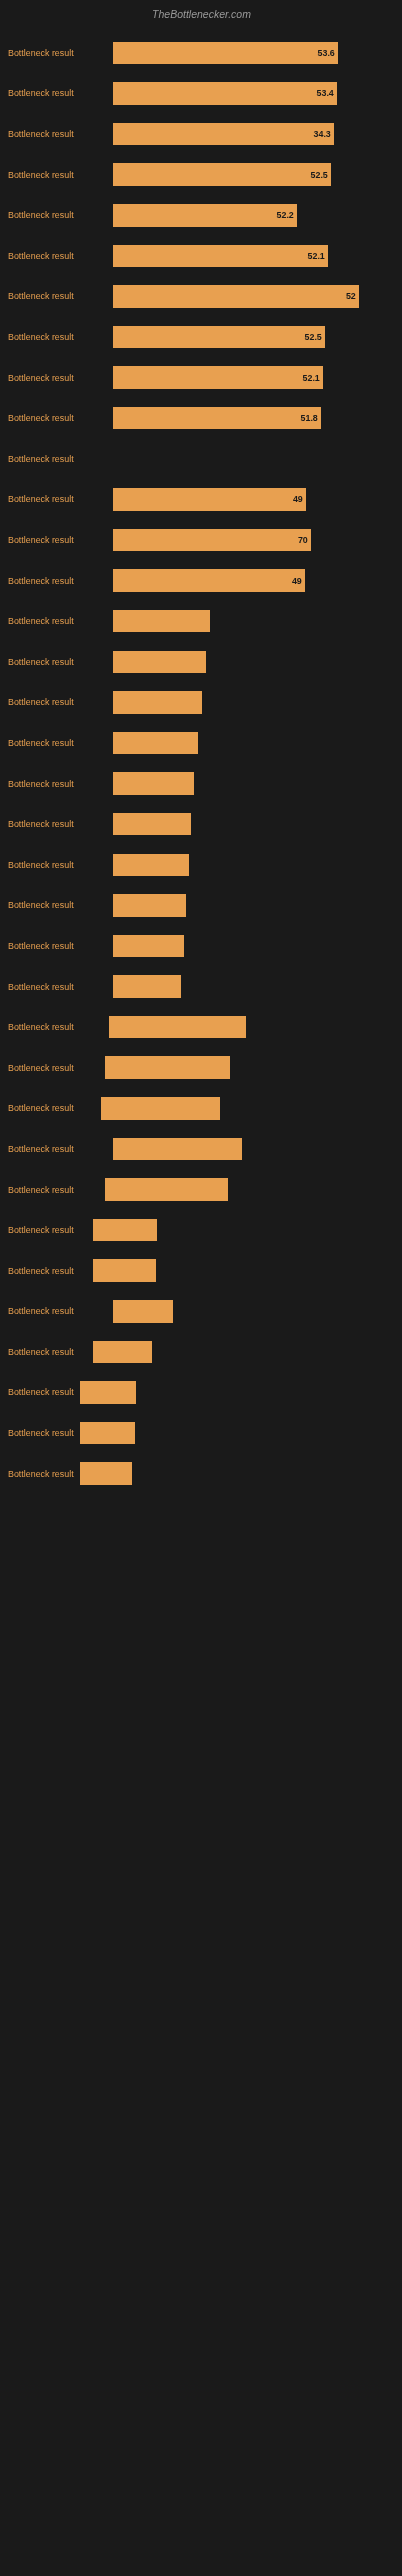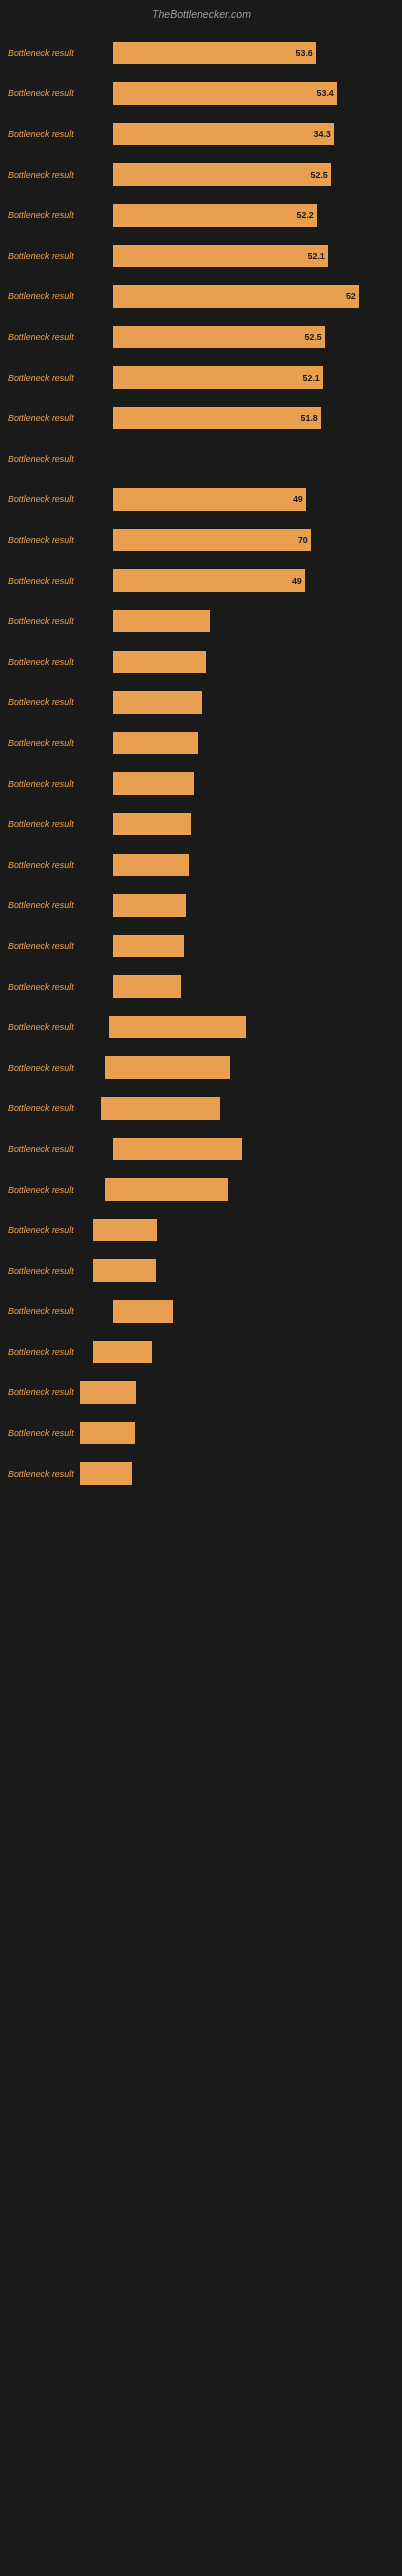--- a/index.html
+++ b/index.html
@@ -30,21 +30,20 @@
       align-items: center;
       margin-bottom: 1.6px;
       height: 31px;
     }
     .bar-label {
       color: #e8a050;
       font-size: 8.9px;
       min-width: 0;
       overflow: hidden;
       white-space: nowrap;
-      font-style: italic;
     }
     .bar-wrapper {
       display: flex;
       align-items: center;
       flex: 1;
       height: 22.5px;
     }
     .bar {
       background: #e8a050;
       height: 22.5px;
@@ -71,21 +70,21 @@
   <div class="header">
     <span class="header-title">TheBottlenecker.com</span>
   </div>
 </div>
 
 <div class="bars-container" id="bars-container">
 <div class="row-spacer"></div>
     <div class="bar-row">
       <span class="bar-label" style="width: 105px; min-width: 105px;">Bottleneck result</span>
       <div class="bar-wrapper">
-        <div class="bar" style="width: 203px;">
+        <div class="bar" style="width: 225px;">
           <span class="bar-value">53.6</span>
         </div>
       </div>
     </div>
     <div class="row-spacer"></div>
     <div class="bar-row">
       <span class="bar-label" style="width: 105px; min-width: 105px;">Bottleneck result</span>
       <div class="bar-wrapper">
         <div class="bar" style="width: 224px;">
           <span class="bar-value">53.4</span>
@@ -107,21 +106,21 @@
       <div class="bar-wrapper">
         <div class="bar" style="width: 218px;">
           <span class="bar-value">52.5</span>
         </div>
       </div>
     </div>
     <div class="row-spacer"></div>
     <div class="bar-row">
       <span class="bar-label" style="width: 105px; min-width: 105px;">Bottleneck result</span>
       <div class="bar-wrapper">
-        <div class="bar" style="width: 204px;">
+        <div class="bar" style="width: 184px;">
           <span class="bar-value">52.2</span>
         </div>
       </div>
     </div>
     <div class="row-spacer"></div>
     <div class="bar-row">
       <span class="bar-label" style="width: 105px; min-width: 105px;">Bottleneck result</span>
       <div class="bar-wrapper">
         <div class="bar" style="width: 215px;">
           <span class="bar-value">52.1</span>

